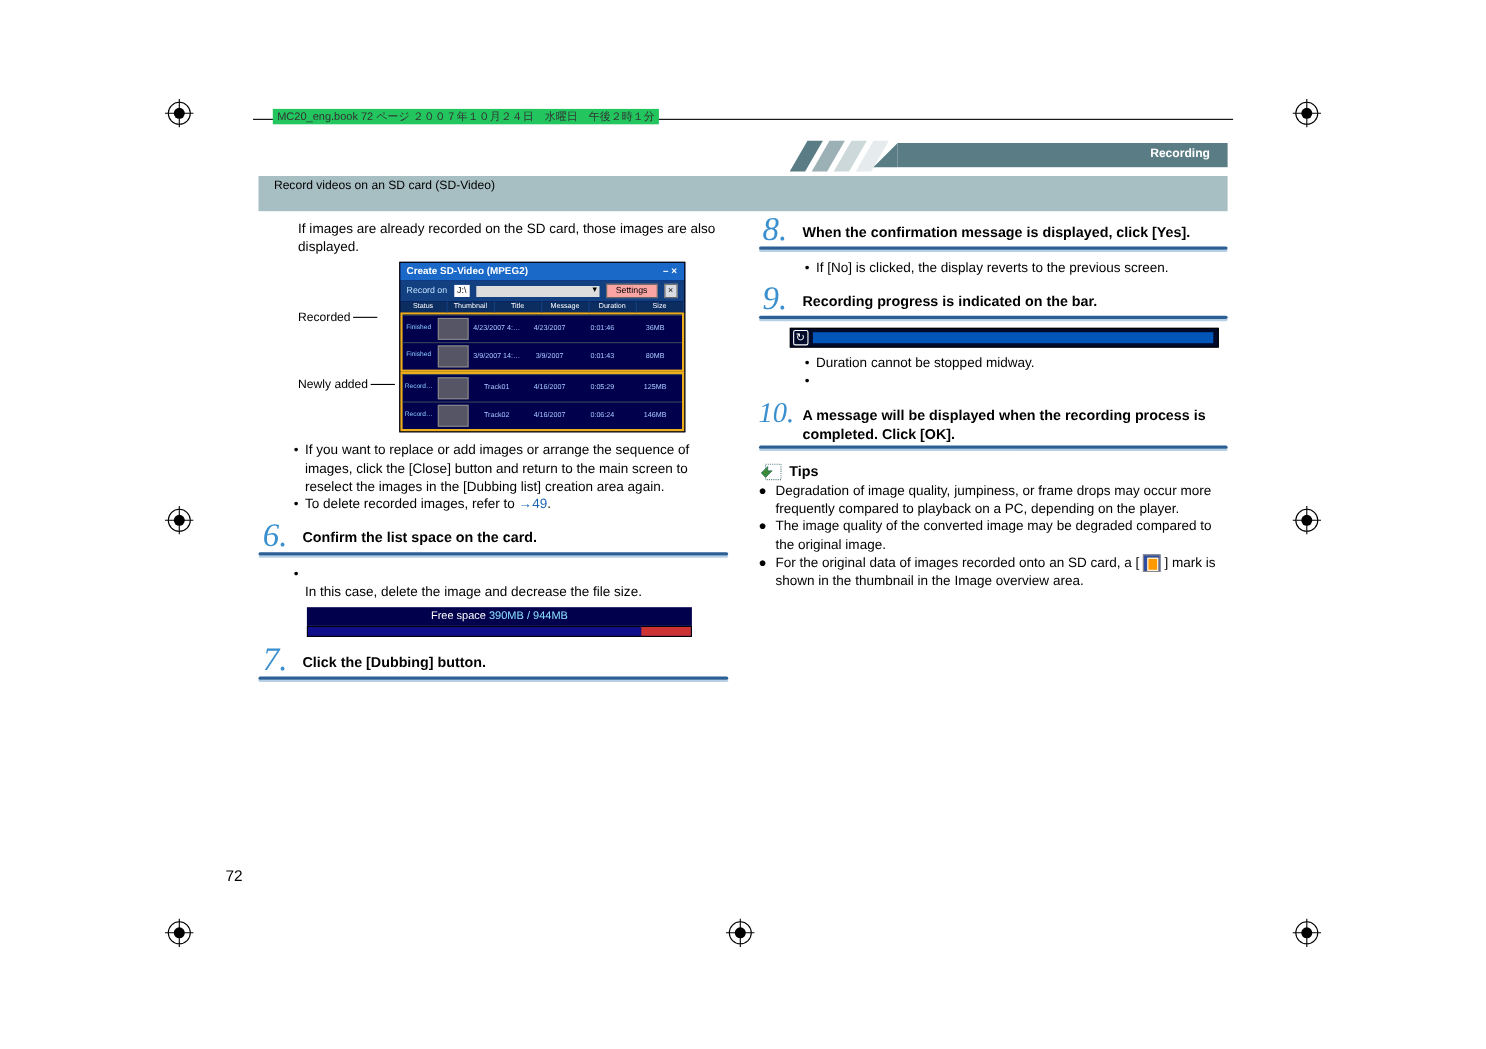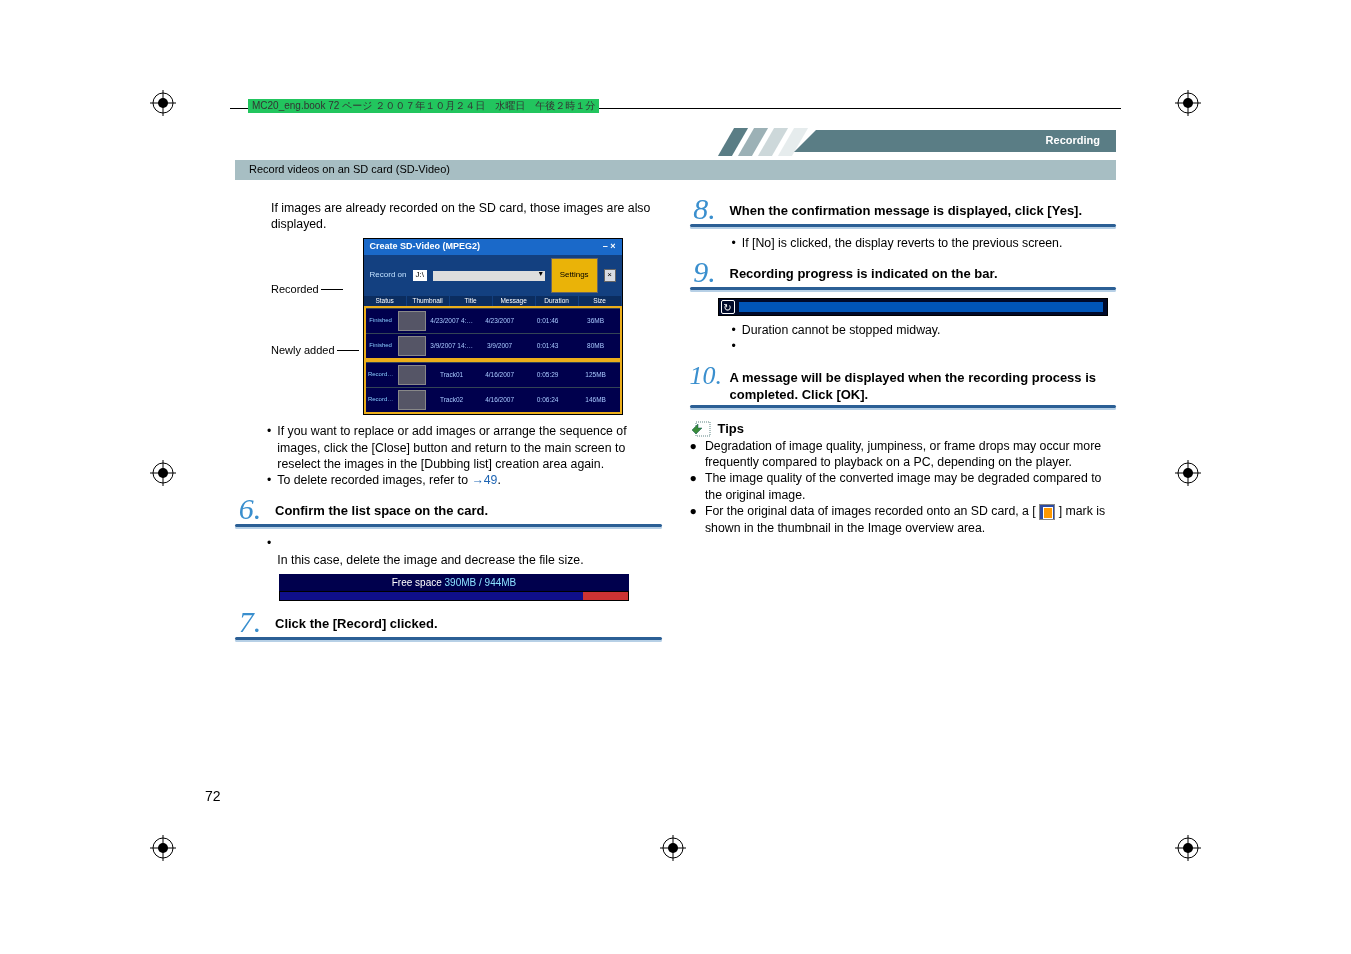--- a/index.html
+++ b/index.html
@@ -9,21 +9,21 @@
   .header-text { position: absolute; left: 248px; top: 99px; background:#22c55e; font-size: 10px; color:#333; padding:0 4px; font-family: 'MS PGothic', sans-serif;}
   .ribbon { position: absolute; right: 235px; top: 130px; width: 380px; height: 24px; }
   .ribbon .bar { position:absolute; right:0; top:0; width: 300px; height:22px; background:#5a7d85; }
   .ribbon .tri { position:absolute; right:300px; top:0; width:0;height:0; border-top:22px solid transparent; border-right:22px solid #5a7d85; }
   .ribbon .label { position:absolute; right:16px; top:4px; color:#fff; font-weight:bold; font-size:11px;}
   .ribbon .slashes{position:absolute;right:310px;top:-2px;width:80px;height:28px;display:flex;gap:6px}
   .ribbon .slashes span{width:14px;height:28px;background:#5a7d85;transform:skewX(-30deg)}
   .ribbon .slashes span:nth-child(2){opacity:0.6}
   .ribbon .slashes span:nth-child(3){opacity:0.3}
   .ribbon .slashes span:nth-child(4){opacity:0.15}
-  .chapter-bar { position:absolute; left:235px; right:235px; top:160px; height:20px; background:#a7bec3; }
+  .chapter-bar { position:absolute; left:235px; right:235px; top:160px; height:32px; background:#a7bec3; }
   .chapter-bar .txt{ padding:3px 14px; font-size:11px; color:#000;}
   .content { position:absolute; left:235px; right:235px; top:200px; bottom:100px; display:flex; gap:28px;}
   .col { flex:1; font-size:12.3px; line-height:1.32; }
   .indent{ padding-left:36px;}
   .bullet{ display:flex; gap:6px; padding-left:32px;}
   .bullet .b{flex:0 0 auto}
   .step{ display:flex; align-items:flex-start; gap:10px; margin-top:8px;}
   .step .num{ font-family: 'Times New Roman', serif; font-style:italic; font-size:30px; line-height:26px; color:#3a8fce; min-width:30px; text-align:center;}
   .step .txt{ font-weight:bold; font-size:13px; padding-top:6px;}
   .step-rule{ height:3px; background:linear-gradient(#2b5f95,#2b5f95); margin:2px 0 8px 0; border-radius:2px; box-shadow:0 2px 0 #b7d0e6;}
@@ -48,21 +48,21 @@
   .page-number{position:absolute;left:205px;bottom:150px;font-size:14px;}
   
   .shot{width:260px;border:1px solid #000;font-size:8px;color:#fff;background:#00004d;}
   .shot .titlebar{background:#1a69c9;color:#fff;padding:2px 6px;font-size:9px;font-weight:bold;display:flex;justify-content:space-between}
   .shot .titlebar .x{color:#fff}
   .shot .toolbar{background:#134080;display:flex;align-items:center;padding:3px 6px;gap:6px}
   .shot .toolbar .rec{color:#c0e0ff}
   .shot .toolbar .drv{background:#fff;color:#000;padding:0 3px}
   .shot .toolbar .dd{flex:1;height:10px;background:#ddd;position:relative}
   .shot .toolbar .dd::after{content:"▾";position:absolute;right:2px;top:-2px;color:#000}
-  .shot .toolbar .settings{background:#eab308;color:#000;padding:11px 8px;font-size:8px;border:1px solid #666;}
+  .shot .toolbar .settings{background:#fca5a5;color:#000;padding:0 8px;font-size:8px;border:1px solid #666;}
   .shot .toolbar .close{background:#d9dde3;color:#000;width:12px;text-align:center;border:1px solid #666;font-size:8px}
   .shot .head{display:flex;background:#0b2d60;}
   .shot .head div{flex:1;border-right:1px solid #134080;padding:1px 2px;font-size:6.5px;text-align:center}
   .shot .row{display:flex;align-items:center;border-top:1px solid #345}
   .shot .row .st{width:30px;padding:2px;font-size:6px;text-align:center;color:#8cf}
   .shot .row .thumb{width:28px;height:20px;background:#556;margin:2px;border:1px solid #888}
   .shot .row .c{flex:1;padding:2px;font-size:6.5px;text-align:center;color:#a8c8ff}
   .shot .group{border:2px solid #ecae1a;}
   .fig-wrap{display:flex;align-items:flex-start;gap:4px}
   .fig-labels{display:flex;flex-direction:column;justify-content:space-around;font-size:11px;height:130px}
@@ -184,21 +184,21 @@
 
       <div class="free-space-bar">
         <div class="label"><span>Free space</span> <span class="num">390MB / 944MB</span></div>
         <div class="track">
             <div class="over"></div>
           </div>
       </div>
 
       <div class="step">
         <div class="num">7.</div>
-        <div class="txt">Click the [Record] clicked.</div>
+        <div class="txt">Click the [Dubbing] button.</div>
       </div>
       <div class="step-rule"></div>
     </div>
 
     <div class="col">
       <div class="step" style="margin-top:-4px">
         <div class="num">8.</div>
         <div class="txt">When the confirmation message is displayed, click [Yes].</div>
       </div>
       <div class="step-rule"></div>

